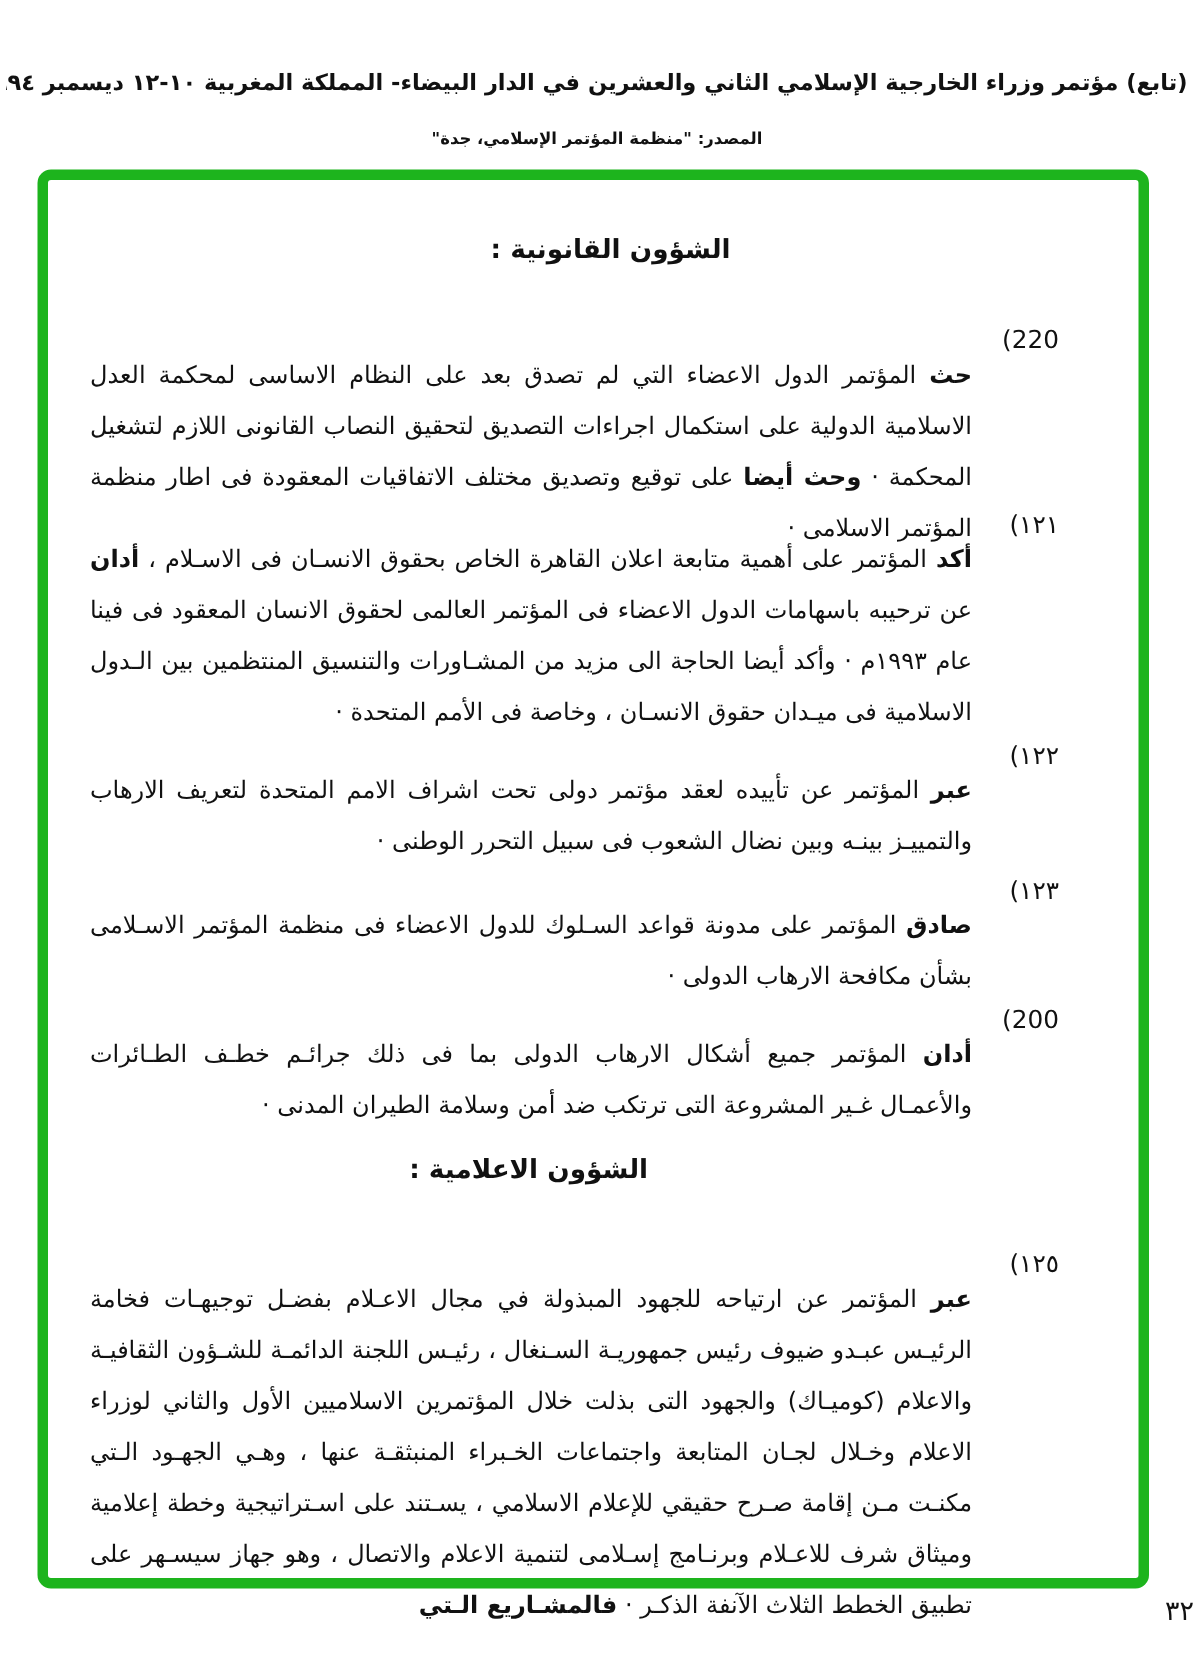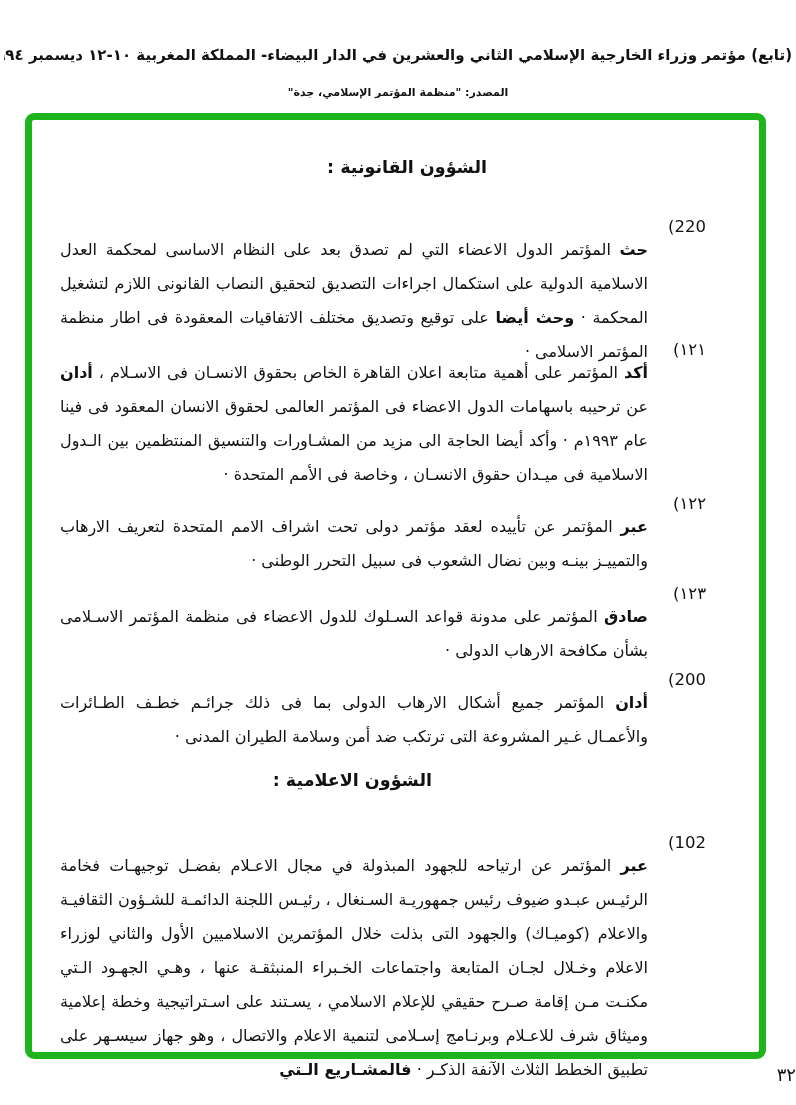--- a/index.html
+++ b/index.html
@@ -124,19 +124,19 @@
   </div>
 
   <div class="para p124">
     <span class="num">200)</span>
     <div class="body"><b>أدان</b><span> المؤتمر جميع أشكال الارهاب الدولى بما فى ذلك جرائـم خطـف الطـائرات والأعمـال غـير المشروعة التى ترتكب ضد أمن وسلامة الطيران المدنى ·</span></div>
   </div>
 
   <h2 class="sec-heading h-media">الشؤون الاعلامية :</h2>
 
   <div class="para p125">
-    <span class="num">102)</span>
+    <span class="num">١٢٥)</span>
     <div class="body"><b>عبر</b><span> المؤتمر عن ارتياحه للجهود المبذولة في مجال الاعـلام بفضـل توجيهـات فخامة الرئيـس عبـدو ضيوف رئيس جمهوريـة السـنغال ، رئيـس اللجنة الدائمـة للشـؤون الثقافيـة والاعلام (كوميـاك) والجهود التى بذلت خلال المؤتمرين الاسلاميين الأول والثاني لوزراء الاعلام وخـلال لجـان المتابعة واجتماعات الخـبراء المنبثقـة عنها ، وهـي الجهـود الـتي مكنـت مـن إقامة صـرح حقيقي للإعلام الاسلامي ، يسـتند على اسـتراتيجية وخطة إعلامية وميثاق شرف للاعـلام وبرنـامج إسـلامى لتنمية الاعلام والاتصال ، وهو جهاز سيسـهر على تطبيق الخطط الثلاث الآنفة الذكـر · </span><b>فالمشـاريع الـتي</b></div>
   </div>
 
   <div class="page-num">٣٢</div>
 
 </div>
 
 </body></html>

